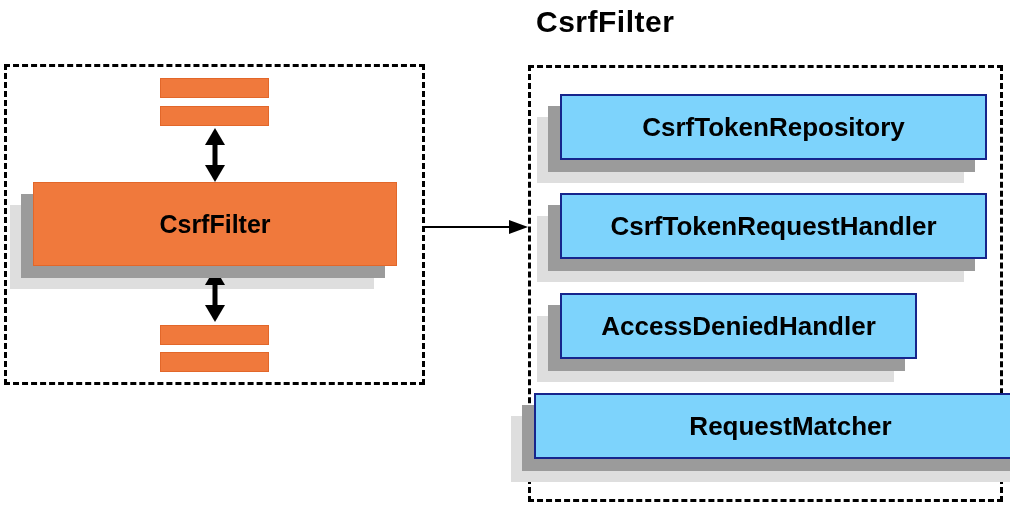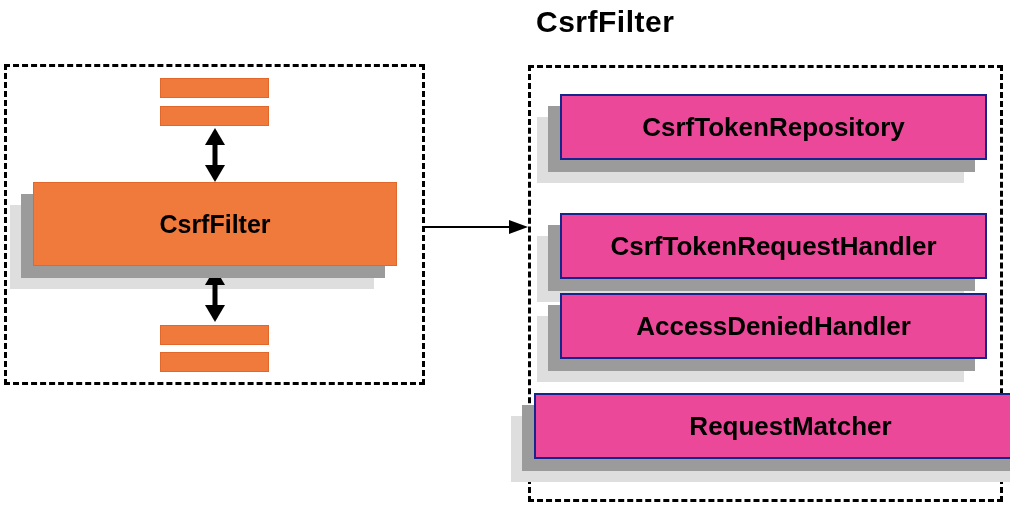--- a/index.html
+++ b/index.html
@@ -42,21 +42,21 @@
     display:flex; align-items:center; justify-content:center;
     box-sizing:border-box;
     font-weight:bold; color:#000;
   }
   .face.orange {
     background:#F0793C;
     border:1px solid #E2672A;
     font-size:25px;
   }
   .face.blue {
-    background:#ec4899;
+    background:#7dd3fc;
     border:2px solid #16258C;
     font-size:26px;
   }
   .bar {
     position:absolute;
     width:109px; height:20px;
     background:#F0793C;
     border:1px solid #E2672A;
     box-sizing:border-box;
   }
@@ -102,27 +102,27 @@
   </svg>
 
   <div class="dashed-box" style="left:528px; top:65px; width:475px; height:437px;"></div>
 
   <div class="stack" style="left:560px; top:94px; width:427px; height:66px;">
     <div class="face blue">
       <span>CsrfTokenRepository</span>
     </div>
   </div>
 
-  <div class="stack" style="left:560px; top:193px; width:427px; height:66px;margin-top:20px;">
+  <div class="stack" style="left:560px; top:193px; width:427px; height:66px;">
     <div class="face blue">
       <span>CsrfTokenRequestHandler</span>
     </div>
   </div>
 
-  <div class="stack" style="left:560px; top:293px; width:427px; height:66px;">
+  <div class="stack" style="left:560px; top:293px; width:357px; height:66px;">
     <div class="face blue">
       <span>AccessDeniedHandler</span>
     </div>
   </div>
 
   <div class="stack" style="left:534px; top:393px; width:513px; height:66px;">
     <div class="face blue">
       <span>RequestMatcher</span>
     </div>
   </div>

